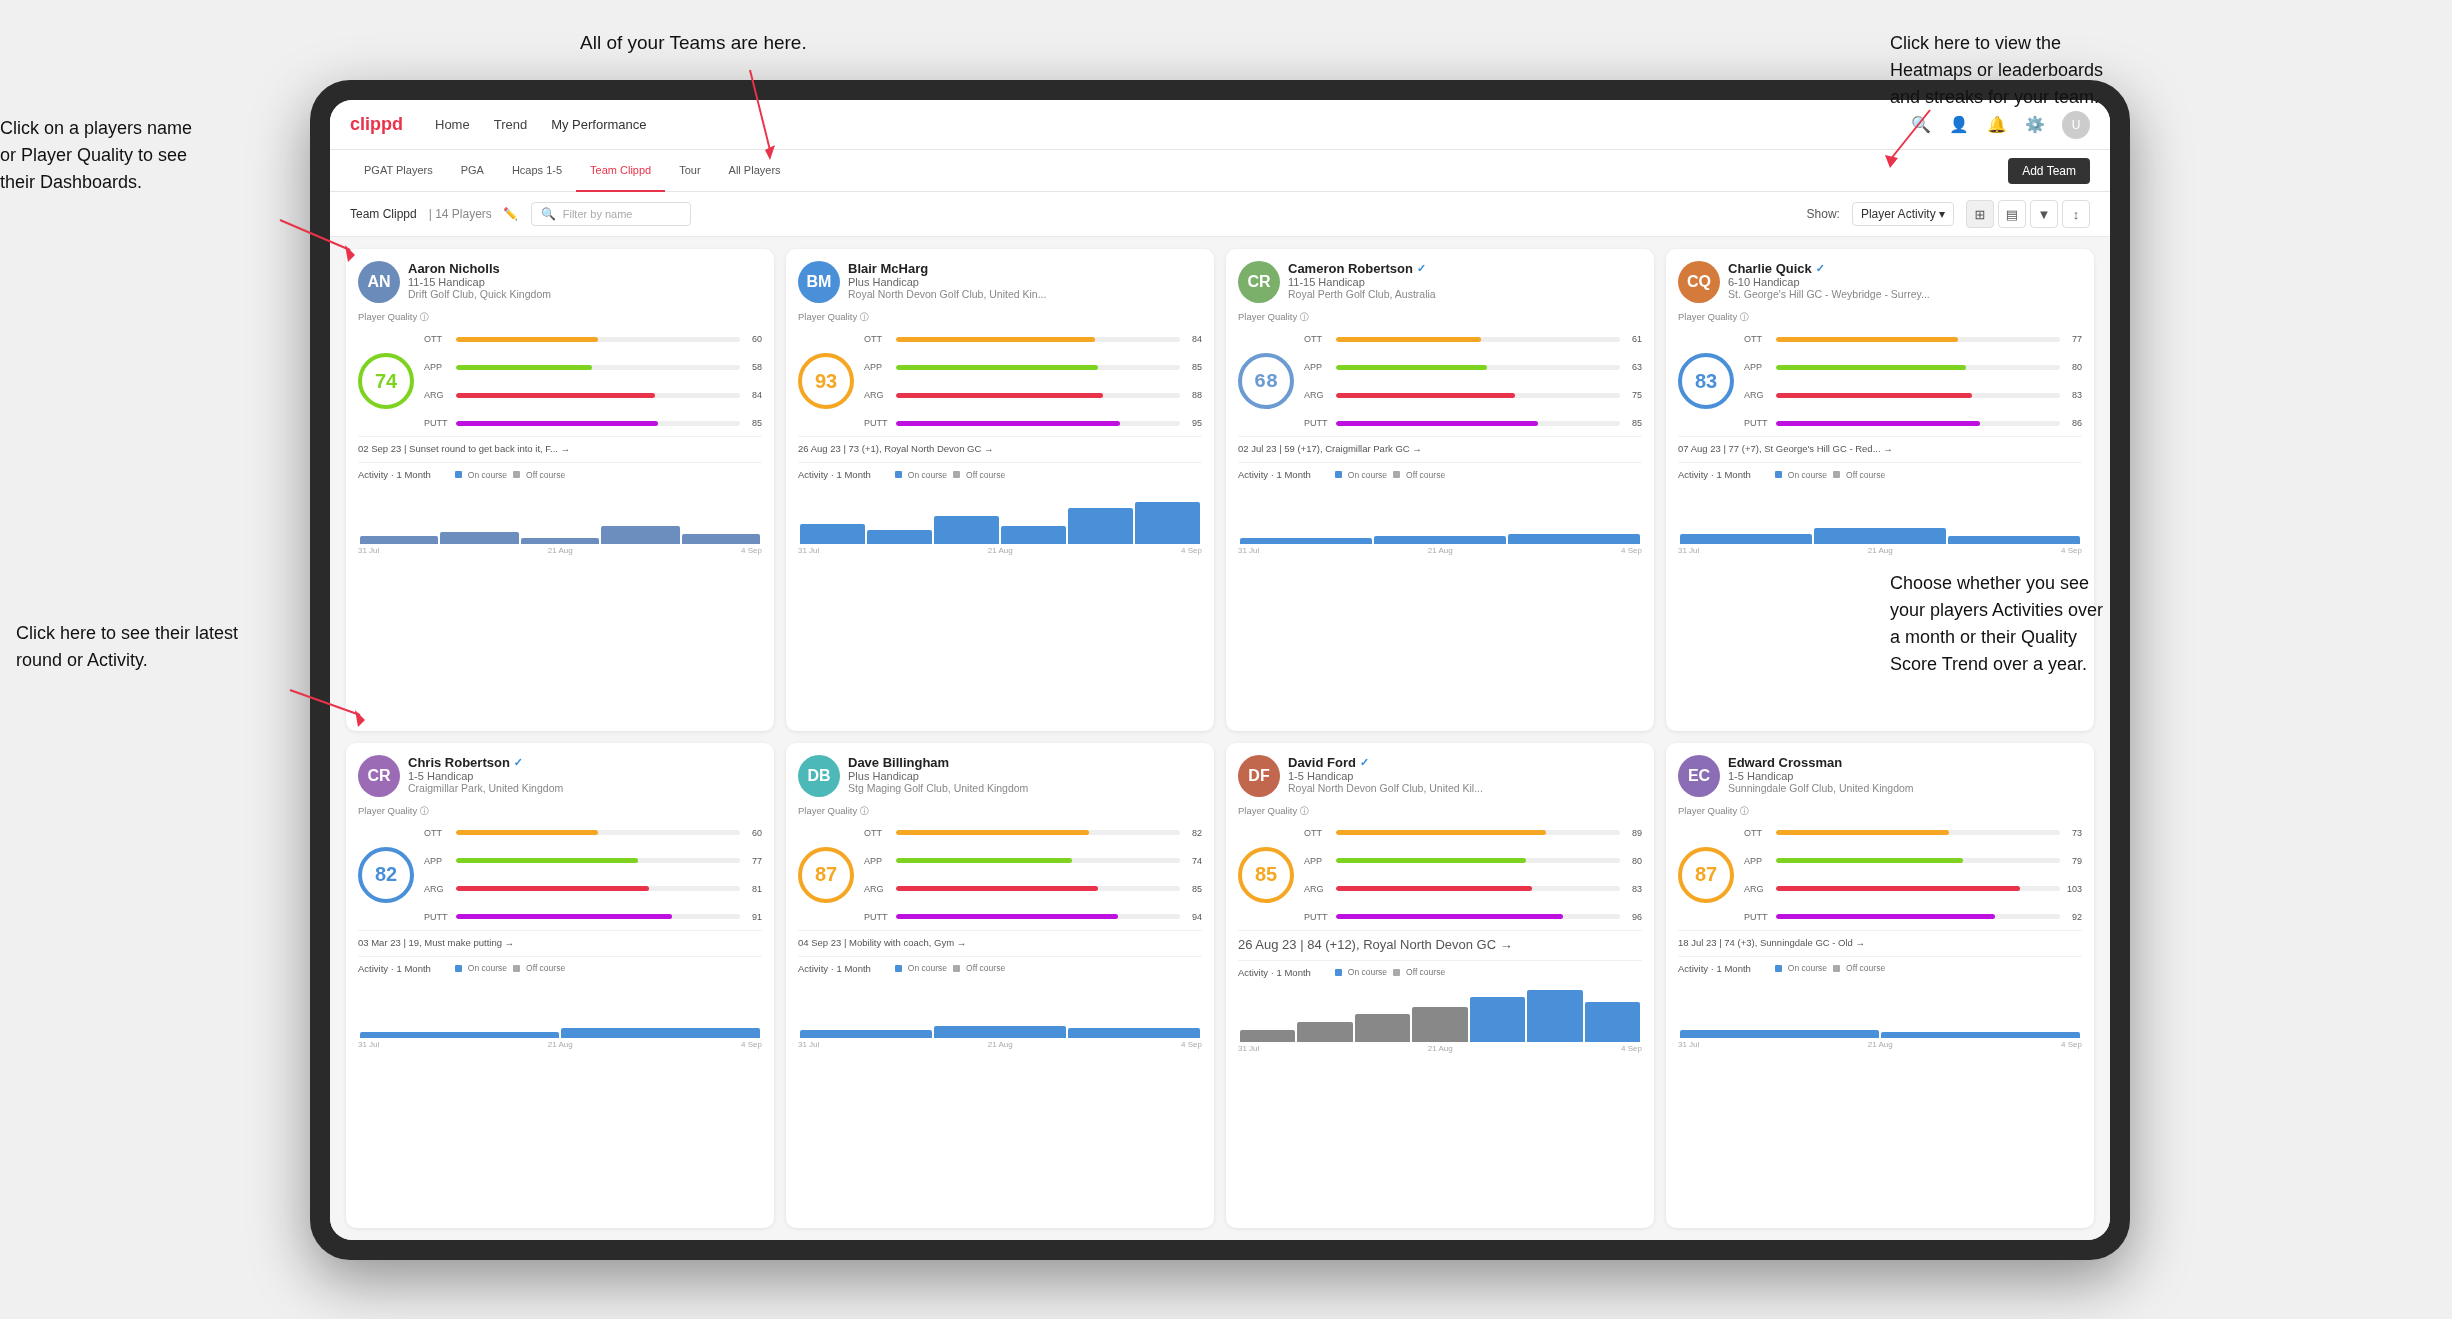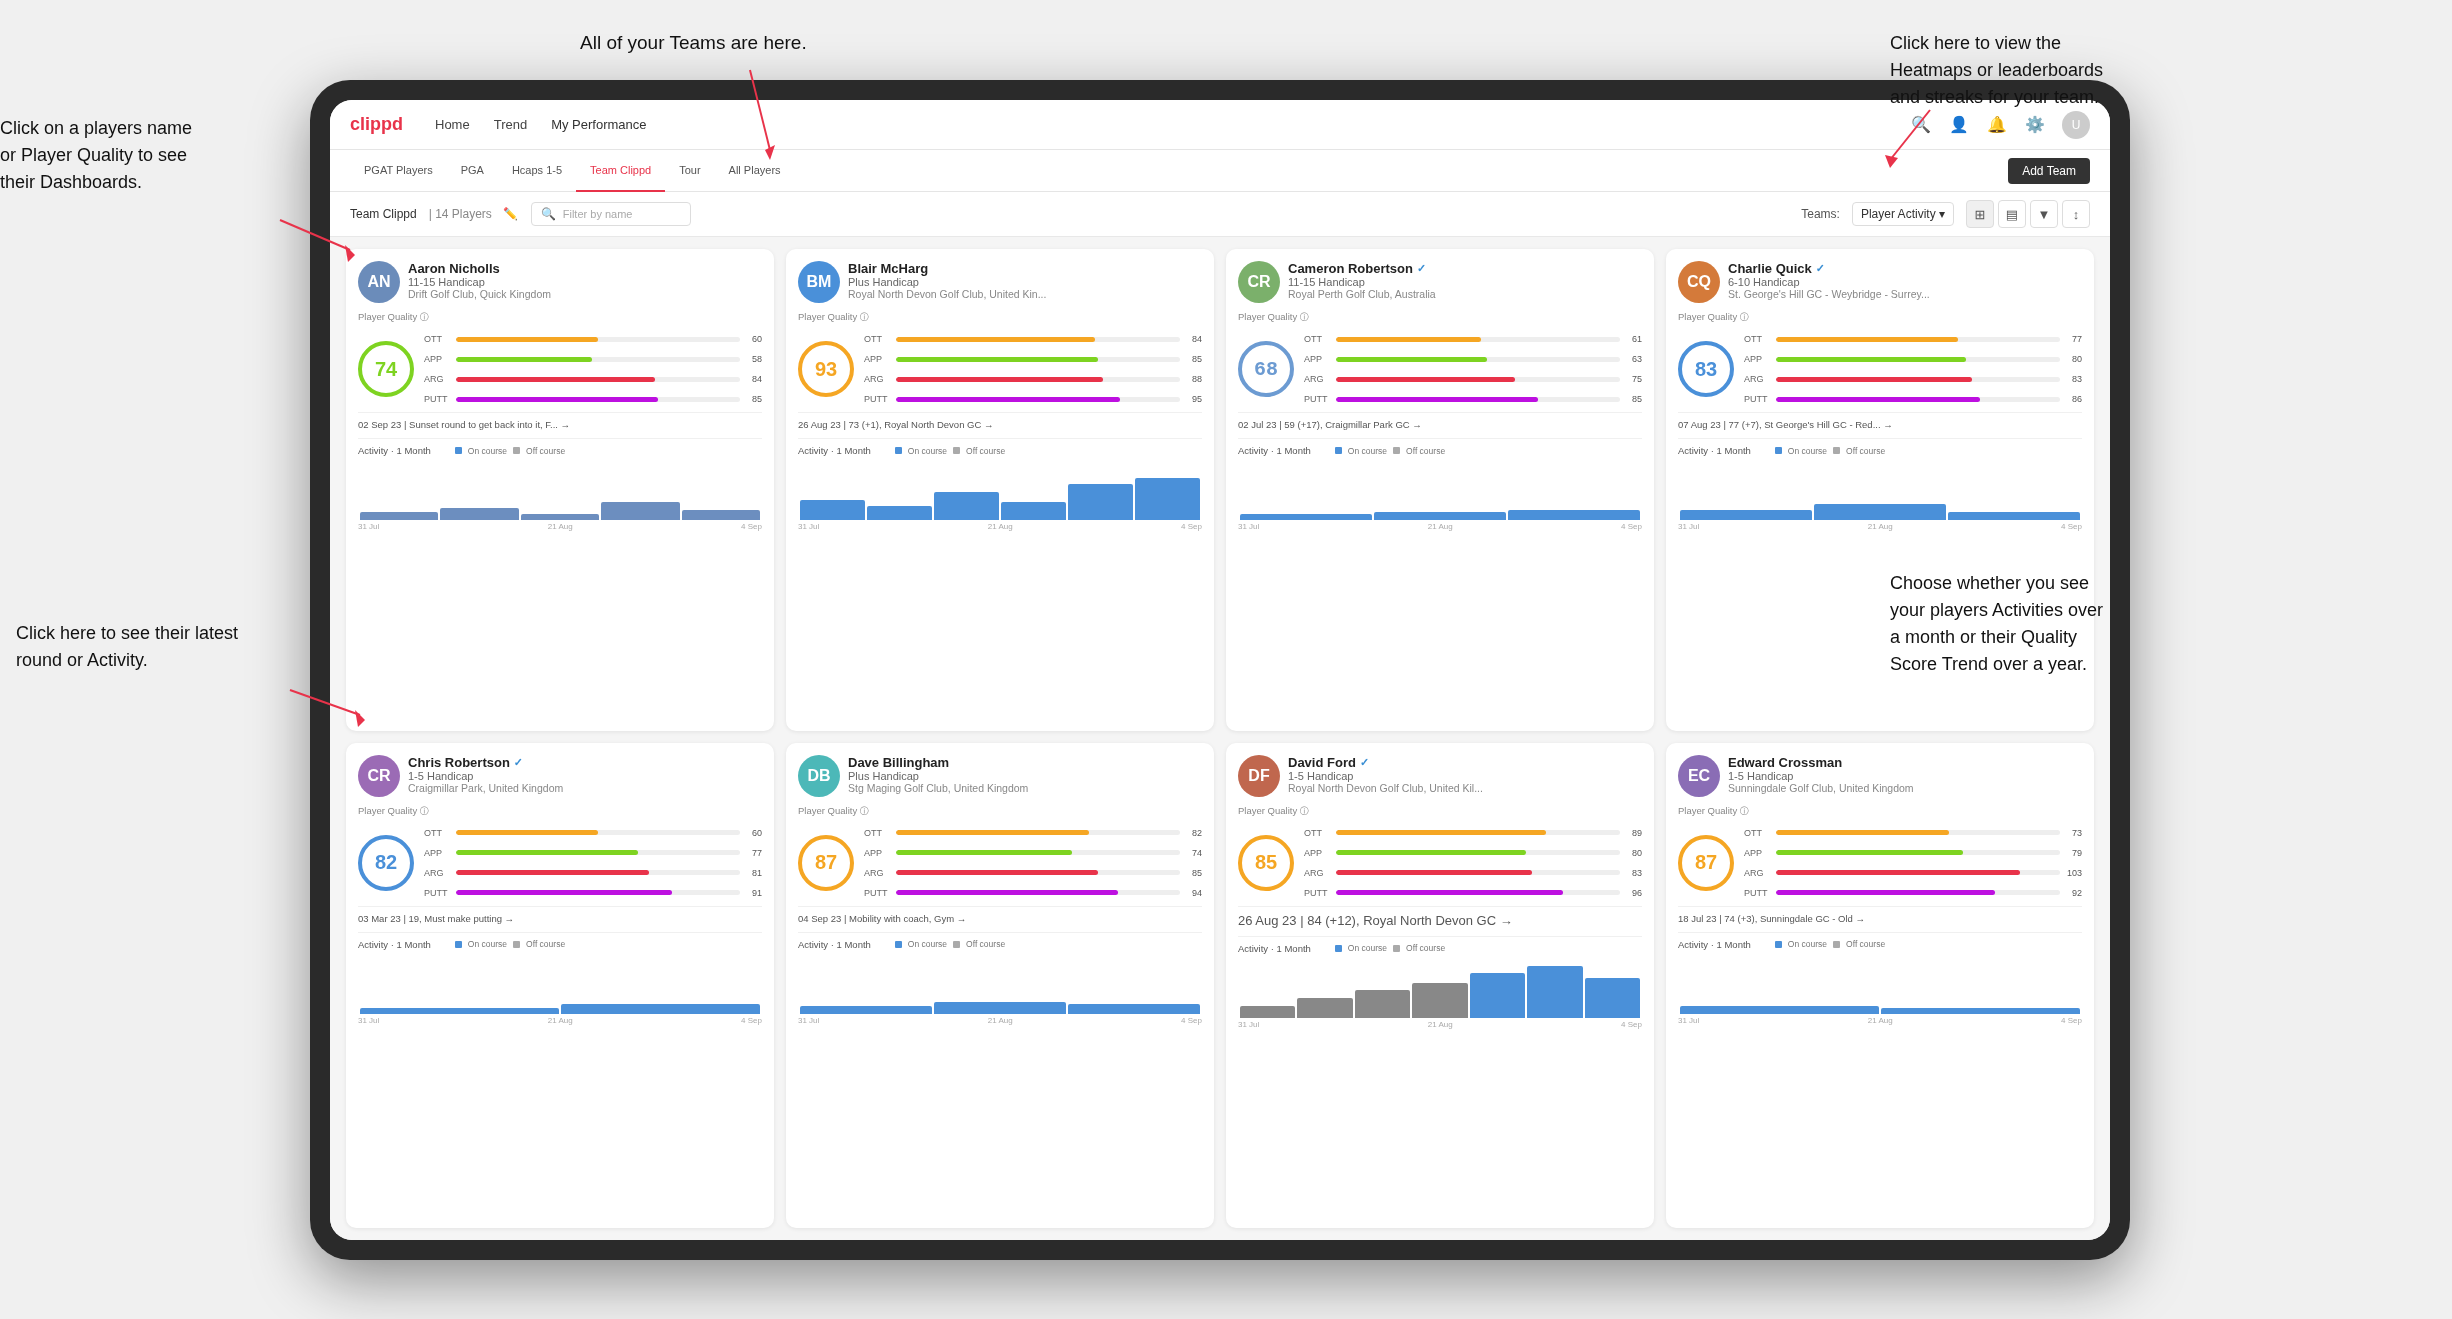--- a/index.html
+++ b/index.html
@@ -301,21 +301,21 @@
       justify-content: center;
       font-size: 20px;
       font-weight: 700;
       flex-shrink: 0;
     }
 
     .quality-bars {
       flex: 1;
       display: flex;
       flex-direction: column;
-      gap: 10px;
+      gap: 18px;
     }
 
     .bar-row {
       display: flex;
       align-items: center;
       gap: 4px;
       font-size: 9.5px;
       color: #555;
     }
 
@@ -440,21 +440,21 @@
 
     <div class="filter-bar">
       <span class="team-label">Team Clippd</span>
       <span class="player-count">| <span>14 Players</span></span>
       <span class="edit-icon">✏️</span>
       <div class="filter-input">
         <span>🔍</span>
         <span style="font-size:11px;color:#aaa;">Filter by name</span>
       </div>
       <div class="filter-spacer"></div>
-      <span class="show-label">Teams:</span>
+      <span class="show-label">Show:</span>
       <div class="show-select">
         <span>Player Activity</span> ▾
       </div>
       <div class="view-icons">
         <div class="view-icon-btn active">⊞</div>
         <div class="view-icon-btn">▤</div>
         <div class="view-icon-btn">▼</div>
         <div class="view-icon-btn">↕</div>
       </div>
     </div>

